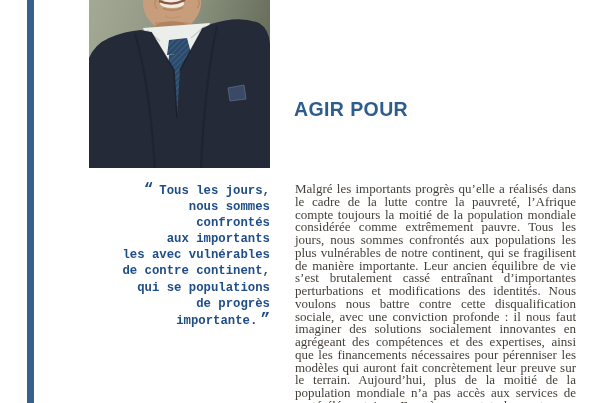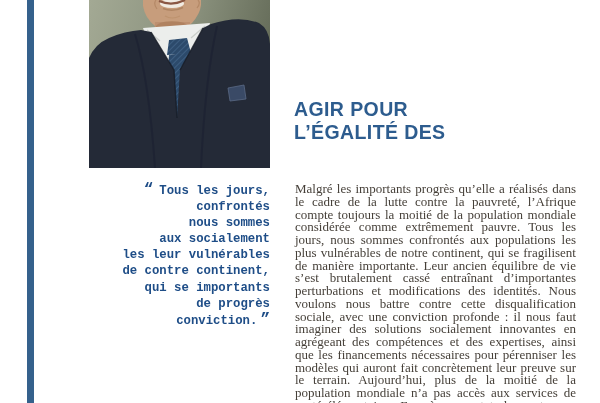--- a/index.html
+++ b/index.html
@@ -80,34 +80,33 @@
       <path d="M114,28 L91,70" stroke="#161B26" stroke-width="1.4" fill="none" opacity="0.8"></path>
       <path d="M46,34 Q60,80 66,168" stroke="#1A2030" stroke-width="2" fill="none" opacity="0.6"></path>
       <path d="M128,26 Q116,80 112,168" stroke="#1A2030" stroke-width="2" fill="none" opacity="0.6"></path>
 
       <polygon points="139,88 155,85 157,99 141,101" fill="#3A4A66" stroke="#5A6A85" stroke-width="0.8"></polygon>
     </svg>
   </div>
 
   <div class="heading">
     <div>AGIR POUR</div>
-    <div>L’ÉGALITÉ DES</div>
   </div>
 
   <div class="quote">
     <div>
       <span class="qmark open">“</span><span>Tous les jours,</span>
     </div>
+    <div>nous sommes</div>
     <div>confrontés</div>
-    <div>nous sommes</div>
-    <div>aux socialement</div>
-    <div>les leur vulnérables</div>
+    <div>aux importants</div>
+    <div>les avec vulnérables</div>
     <div>de contre continent,</div>
-    <div>qui se importants</div>
+    <div>qui se populations</div>
     <div>de progrès</div>
     <div>
-      <span>conviction.</span><span class="qmark close">”</span>
+      <span>importante.</span><span class="qmark close">”</span>
     </div>
   </div>
 
   <div class="body-col">Malgré les importants progrès qu’elle a réalisés dans le cadre de la lutte contre la pauvreté, l’Afrique compte toujours la moitié de la population mondiale considérée comme extrêmement pauvre. Tous les jours, nous sommes confrontés aux populations les plus vulnérables de notre continent, qui se fragilisent de manière importante. Leur ancien équilibre de vie s’est brutalement cassé entraînant d’importantes perturbations et modifications des identités. Nous voulons nous battre contre cette disqualification sociale, avec une conviction profonde : il nous faut imaginer des solutions socialement innovantes en agrégeant des compétences et des expertises, ainsi que les financements nécessaires pour pérenniser les modèles qui auront fait concrètement leur preuve sur le terrain. Aujourd’hui, plus de la moitié de la population mondiale n’a pas accès aux services de santé élémentaires. Face à ce constat alarmant, nous avons souhaité apporter notre contribution pour réduire les inégalités en terme de santé et faciliter l’accès aux soins des populations les plus vulnérables. Cette année encore, nos</div>
 
 </div>
 
 </body></html>

